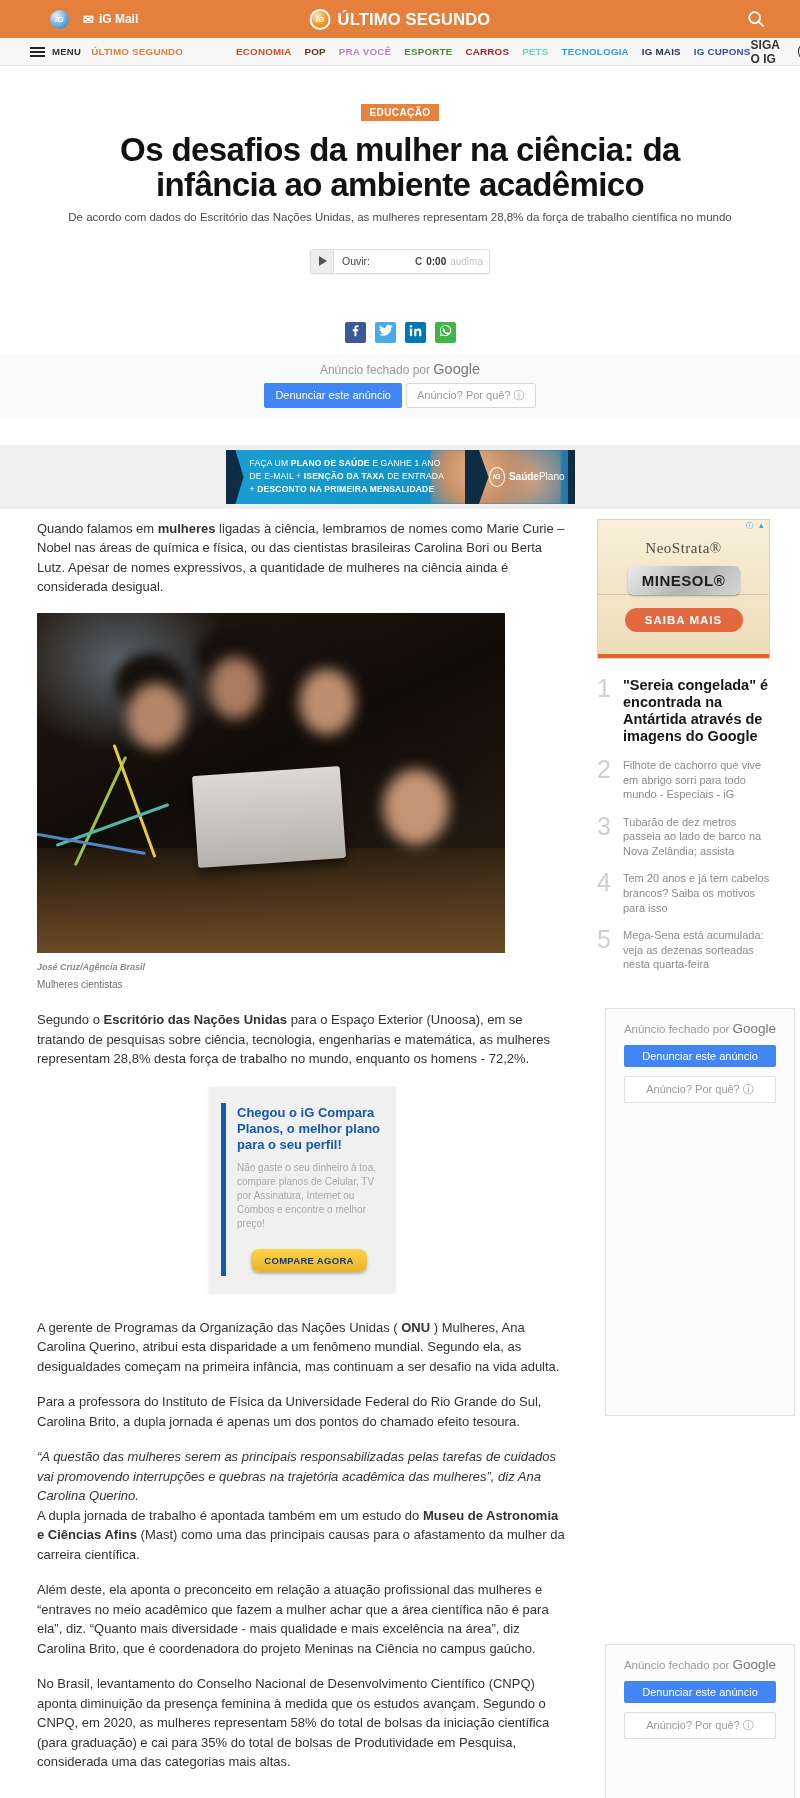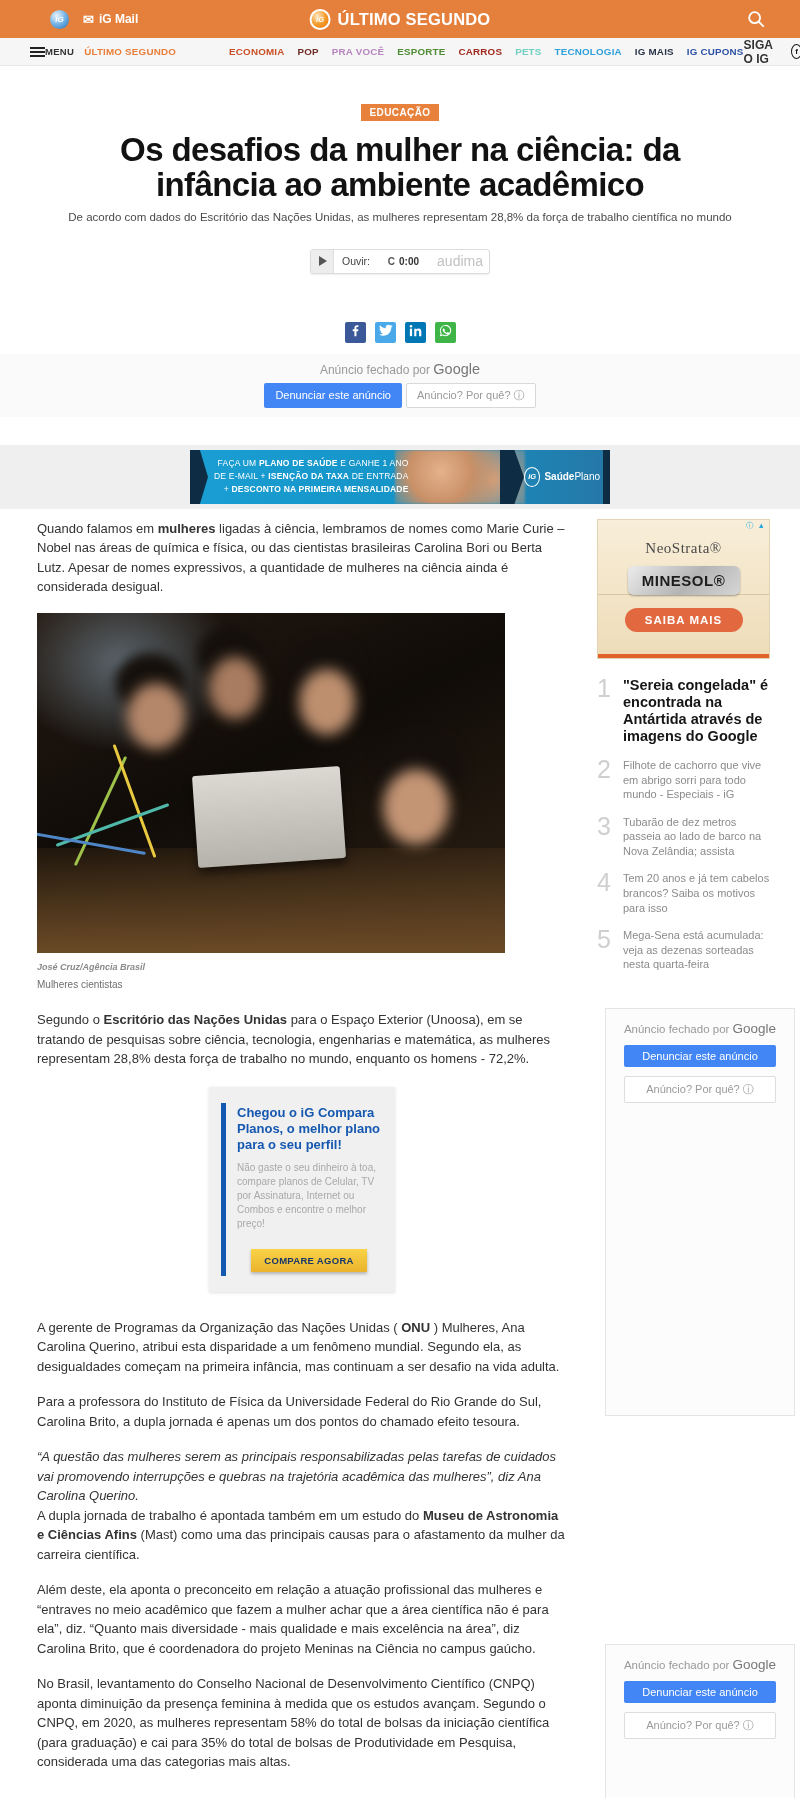--- a/index.html
+++ b/index.html
@@ -14,21 +14,21 @@
   .mail{display:flex;align-items:center;gap:5px;color:#fff;font-size:12px;font-weight:bold;cursor:pointer;text-decoration:none;}
   .mail .env{font-size:13px;line-height:1;}
   .tb-center{position:absolute;left:50%;top:0;height:38px;transform:translateX(-50%);display:flex;align-items:center;gap:7px;cursor:pointer;}
   .usball{width:21px;height:21px;border-radius:50%;background:radial-gradient(circle at 35% 30%,#ffe8c2,#f49c2d 50%,#e97207);
     border:2px solid #fff;box-sizing:border-box;display:flex;align-items:center;justify-content:center;color:#fff;font-size:7.5px;font-weight:bold;font-style:italic;}
   .usbrand{color:#fff;font-size:16.5px;font-weight:800;letter-spacing:.2px;white-space:nowrap;}
   .tb-search{position:absolute;right:34px;top:9px;background:none;border:none;padding:0;cursor:pointer;width:20px;height:20px;}
 
   
   .navbar{height:27px;background:#f6f6f6;border-bottom:1px solid #e7e7e7;display:flex;align-items:center;padding:0 22px 0 30px;}
-  .menu-toggle{display:flex;align-items:center;cursor:pointer;margin-right:10px;}
+  .menu-toggle{display:flex;align-items:center;gap:7px;cursor:pointer;margin-right:10px;}
   .burger{display:block;width:15px;height:2px;background:#222;box-shadow:0 4px 0 #222,0 8px 0 #222;margin-top:-8px;}
   .menu-label{font-size:9.5px;font-weight:bold;color:#333;letter-spacing:.3px;}
   .nav-items{flex:1;display:flex;justify-content:center;align-items:center;gap:13px;}
   .nav-item{font-size:9.8px;font-weight:bold;letter-spacing:.2px;cursor:pointer;text-decoration:none;white-space:nowrap;}
   .nav-follow{display:flex;align-items:center;gap:5px;}
   .follow-label{font-size:12px;font-weight:bold;color:#333;margin-right:2px;}
   .soc-circle{width:15px;height:15px;border:1.4px solid #1a1a1a;border-radius:50%;box-sizing:border-box;display:flex;align-items:center;justify-content:center;cursor:pointer;background:#f6f6f6;}
   .soc-circle .fletter{font-size:8px;font-weight:bold;color:#1a1a1a;line-height:1;}
   .insta{width:7px;height:7px;border:1.3px solid #1a1a1a;border-radius:2px;position:relative;}
   .insta::after{content:"";position:absolute;left:1.2px;top:1.2px;width:2.4px;height:2.4px;border:1px solid #1a1a1a;border-radius:50%;}
@@ -38,38 +38,38 @@
   .badge{display:inline-block;color:#fff;font-size:10px;font-weight:bold;letter-spacing:.4px;padding:3px 9px;}
   h1.title{width:620px;margin:12px auto 8px;font-size:33px;line-height:1.06;font-weight:700;color:#121212;letter-spacing:-.6px;}
   .subtitle{width:690px;margin:0 auto;font-size:11.5px;color:#4a4a4a;}
   .player{width:178px;height:23px;margin:26px auto 0;border:1px solid #dcdcdc;border-radius:3px;background:#fff;display:flex;align-items:center;box-shadow:0 1px 2px rgba(0,0,0,.07);}
   .play-btn{width:23px;height:100%;background:#ededed;border:none;border-right:1px solid #e0e0e0;display:flex;align-items:center;justify-content:center;cursor:pointer;padding:0;}
   .play-tri{width:0;height:0;border-left:8px solid #555;border-top:5px solid transparent;border-bottom:5px solid transparent;margin-left:2px;}
   .player-label{font-size:10.5px;color:#444;margin-left:8px;}
   .player-right{margin-left:auto;margin-right:6px;display:flex;align-items:center;gap:4px;}
   .spd{font-size:10px;color:#555;font-weight:bold;}
   .ptime{font-size:10px;color:#333;font-weight:bold;}
-  .pbrand{font-size:14px;color:#c2c2c2;margin-left:14px;}
+  .pbrand{font-size:10px;color:#c2c2c2;}
 
   
   .share-row{display:flex;justify-content:center;gap:9px;margin-top:48px;}
   .share-btn{width:21px;height:21px;border-radius:2px;border:none;padding:0;display:flex;align-items:center;justify-content:center;cursor:pointer;}
   .share-btn svg{width:15px;height:15px;}
 
   
   .adstrip{margin-top:11px;background:#fafafa;text-align:center;padding:7px 0 9px;}
   .ad-closed-label{font-size:12px;color:#9a9a9a;}
   .ad-closed-label .goog{font-size:14.5px;color:#777;}
   .ad-btn-row{margin-top:6px;display:flex;justify-content:center;gap:4px;}
   .btn-report{border:none;color:#fff;font-size:11px;padding:5px 11px;border-radius:2px;cursor:pointer;font-family:inherit;}
   .btn-why{background:#fff;border:1px solid #d8d8d8;color:#9a9a9a;font-size:11px;padding:4px 10px;border-radius:2px;cursor:pointer;font-family:inherit;}
 
   
   .banner-band{margin-top:28px;height:64px;background:#efefef;display:flex;align-items:center;justify-content:center;}
-  .banner{position:relative;width:420px;height:54px;background:linear-gradient(90deg,#1a9ed3 0%,#1593c6 55%,#2577a6 100%);overflow:hidden;cursor:pointer;text-align:right;}
+  .banner{position:relative;width:349px;height:54px;background:linear-gradient(90deg,#1a9ed3 0%,#1593c6 55%,#2577a6 100%);overflow:hidden;cursor:pointer;}
   .bn-faces{position:absolute;left:205px;top:0;bottom:0;width:130px;
     background:radial-gradient(circle at 35% 40%,#e3b28c 0%,#c99067 35%,rgba(30,130,170,0) 72%),
                radial-gradient(circle at 75% 55%,#d8a47e 0%,rgba(30,130,170,0) 60%);filter:blur(1px);}
   .bn-wedge-l{position:absolute;left:0;top:0;bottom:0;width:18px;background:#0e2c44;clip-path:polygon(0 0,55% 0,100% 50%,55% 100%,0 100%);}
   .bn-wedge-r{position:absolute;right:86px;top:0;bottom:0;width:24px;background:#0e2c44;clip-path:polygon(0 0,60% 0,100% 50%,60% 100%,0 100%);}
   .bn-edge-r{position:absolute;right:0;top:0;bottom:0;width:7px;background:#0e2c44;}
   .bn-text{position:absolute;left:24px;top:7px;z-index:2;color:#fff;font-size:8.5px;line-height:1.55;letter-spacing:.2px;}
   .bn-text .b{font-weight:bold;}
   .bn-logo{position:absolute;right:10px;top:0;bottom:0;width:76px;display:flex;align-items:center;justify-content:center;gap:4px;z-index:2;}
   .bn-igball{width:20px;height:20px;border:1.6px solid #fff;border-radius:50%;box-sizing:border-box;display:flex;align-items:center;justify-content:center;color:#fff;font-size:7.5px;font-weight:bold;font-style:italic;}
@@ -95,21 +95,21 @@
   .ph-stick{position:absolute;width:3px;height:120px;border-radius:2px;}
 
   .credit{font-size:9px;color:#8a8a8a;font-weight:bold;font-style:italic;}
   .caption{font-size:10px;color:#6f6f6f;margin:3px 0 18px;}
 
   
   .promo-box{position:relative;width:186px;box-sizing:border-box;margin:18px auto 26px;background:#f0f0f0;padding:18px 14px 20px 28px;box-shadow:0 1px 3px rgba(0,0,0,.12);}
   .promo-box::before{content:"";position:absolute;left:12px;top:16px;bottom:16px;width:5px;background:#1558b0;}
   .promo-h{font-size:13px;line-height:1.25;font-weight:bold;margin:0 0 7px;}
   .promo-p{font-size:10px;color:#a9a9a9;line-height:1.4;margin:0 0 18px;}
-  .promo-btn{display:block;margin:0 auto;background:linear-gradient(#f9d348,#eab32b);border:none;border-radius:0;padding:6px 13px;color:#17366b;font-weight:bold;font-size:9.5px;letter-spacing:.3px;cursor:pointer;box-shadow:0 2px 3px rgba(0,0,0,.25);font-family:inherit;}
+  .promo-btn{display:block;margin:0 auto;background:linear-gradient(#f9d348,#eab32b);border:none;border-radius:8px;padding:6px 13px;color:#17366b;font-weight:bold;font-size:9.5px;letter-spacing:.3px;cursor:pointer;box-shadow:0 2px 3px rgba(0,0,0,.25);font-family:inherit;}
 
   
   .sidebar{width:200px;flex:none;}
   .sb-ad1{position:relative;width:173px;height:140px;box-sizing:border-box;background:linear-gradient(#f8eed9,#eedcb8);border:1px solid #e2d3b2;text-align:center;cursor:pointer;}
   .sb-ad1::before{content:"";position:absolute;left:0;right:0;top:74px;height:1px;background:#d8c7a2;}
   .adchoices{position:absolute;right:3px;top:1px;font-size:7.5px;color:#2aa9e0;letter-spacing:1px;}
   .ns-brand{font-family:"Liberation Serif",serif;font-size:15px;color:#4a4a4a;letter-spacing:.5px;margin-top:20px;}
   .ns-product{position:relative;z-index:2;margin:9px auto 0;width:112px;padding:6px 0;background:linear-gradient(135deg,#ececec,#b4b4b4 55%,#d6d6d6);border-radius:6px;font-weight:bold;font-size:15px;color:#1c1c1c;letter-spacing:.5px;box-shadow:0 1px 2px rgba(0,0,0,.35);}
   .ns-cta{display:block;margin:13px auto 0;width:118px;padding:6px 0;border:none;border-radius:15px;color:#fff;font-weight:bold;font-size:11.5px;letter-spacing:1px;cursor:pointer;font-family:inherit;}
   .ns-bar{position:absolute;left:0;right:0;bottom:0;height:4px;background:#e2622b;}

